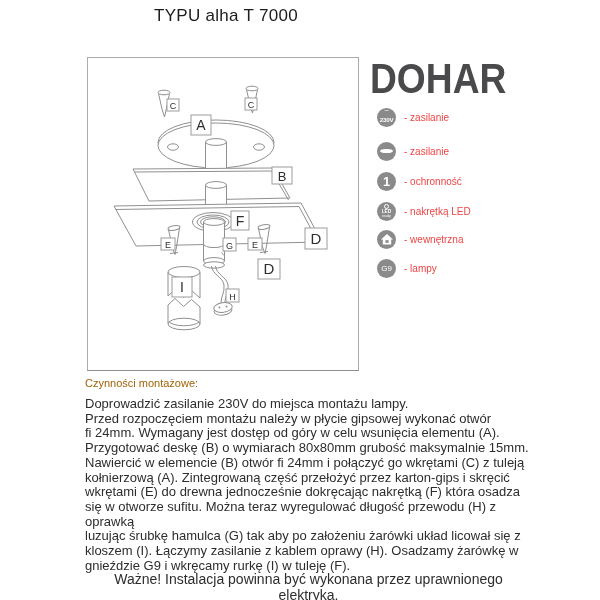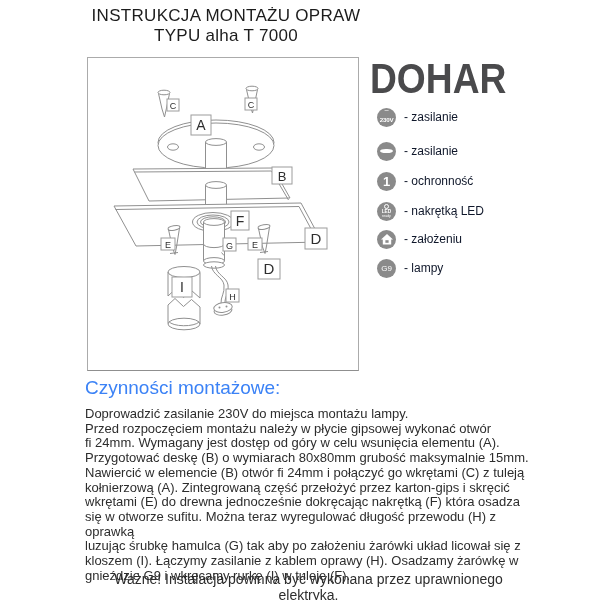--- a/index.html
+++ b/index.html
@@ -32,43 +32,42 @@
     white-space:nowrap;
   }
 
   
   .lrow { position:absolute; left:377px; height:20px; display:flex; align-items:center; }
   .circ {
     width:19px; height:19px; border-radius:50%; background:#8a8a8a; color:#fff;
     display:flex; flex-direction:column; align-items:center; justify-content:center;
     position:relative; flex:0 0 auto;
   }
-  .llabel { margin-left:8px; font-size:12px; color:#0f172a; white-space:nowrap; }
+  .llabel { margin-left:8px; font-size:10px; color:#ef4444; white-space:nowrap; }
   .tilde { position:absolute; top:-1px; left:50%; transform:translateX(-50%); font-size:8px; line-height:8px; }
   .g230 { font-size:6.2px; font-weight:bold; letter-spacing:-.2px; margin-top:4px; }
   .lens { width:13px; height:4.5px; background:#fff; border-radius:50%; }
   .one  { font-size:13px; font-weight:bold; }
   .bulb { width:5px; height:5px; border:1px solid #fff; border-radius:50%; margin-bottom:.5px; }
   .ledt { font-size:4.8px; font-weight:bold; line-height:5px; }
   .ledr { font-size:3.5px; line-height:4px; }
   .g9   { font-size:8px; font-weight:normal; }
 
   
   .instructions { position:absolute; left:85px; top:377px; width:447px; }
-  .ins-head { font-size:19px; color:#3b82f6; }
+  .ins-head { font-size:11px; color:#a16207; }
   .ins-body { margin-top:8px; font-size:13px; line-height:14.7px; white-space:pre-line; color:#2d2d2d; }
   .warning  { position:absolute; left:85px; top:571px; width:447px; text-align:center; font-size:14px; color:#2d2d2d; }
 </style>
 </head>
 <body>
 
 <div class="page">
 
   <div class="title-block">
-    <div class="title-line">INSTRUKCJA MONTAŻU OPRAW</div>
     <div class="title-line">TYPU alha T 7000</div>
   </div>
 
   <div class="frame">
     <svg width="270" height="312" viewBox="0 0 270 312">
       <g fill="none" stroke="#909090" stroke-width="1">
 
         <g>
           <ellipse cx="76" cy="34.5" rx="6" ry="2.3"></ellipse>
           <path d="M70.5 35.5 L74 51 L76.5 59 L78.5 50 L81.5 35.5"></path>
@@ -218,21 +217,21 @@
     <span class="llabel">- nakrętką LED</span>
   </div>
 
   <div class="lrow" style="top:229px">
     <span class="circ">
       <svg width="12" height="11" viewBox="0 0 12 11">
         <polygon points="6,0 12,5.5 10.2,5.5 10.2,10.5 1.8,10.5 1.8,5.5 0,5.5" fill="#ffffff"></polygon>
         <rect x="4.4" y="6.2" width="3.2" height="2.6" fill="#8a8a8a"></rect>
       </svg>
     </span>
-    <span class="llabel">- założeniu</span>
+    <span class="llabel">- wewnętrzna</span>
   </div>
 
   <div class="lrow" style="top:258px">
     <span class="circ">
         <span class="g9">G9</span>
       </span>
     <span class="llabel">- lampy</span>
   </div>
 
   <div class="instructions">

